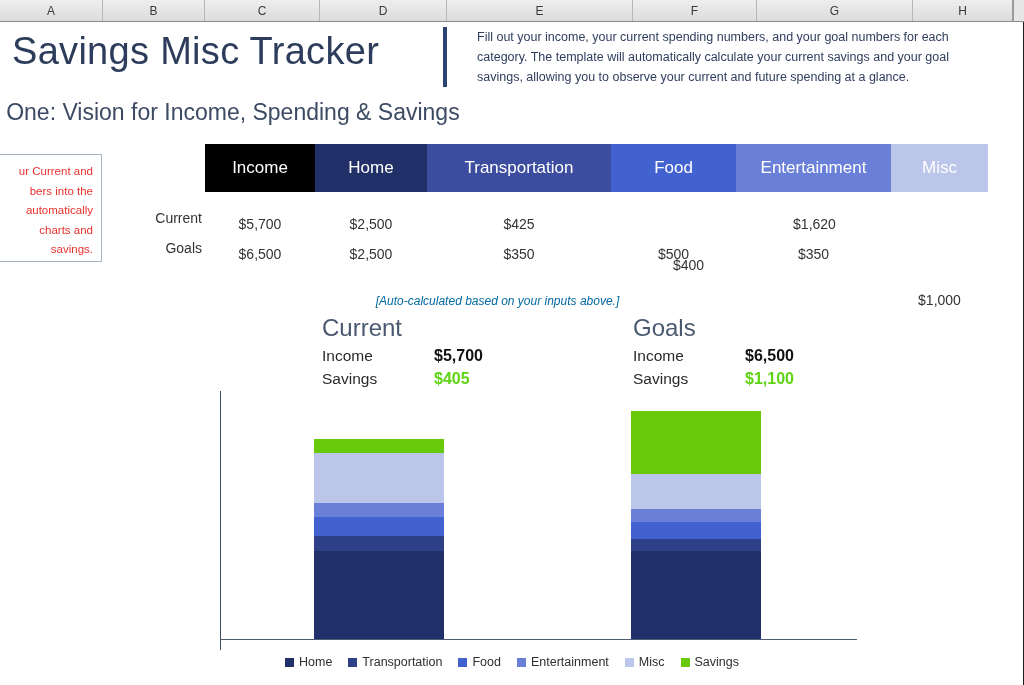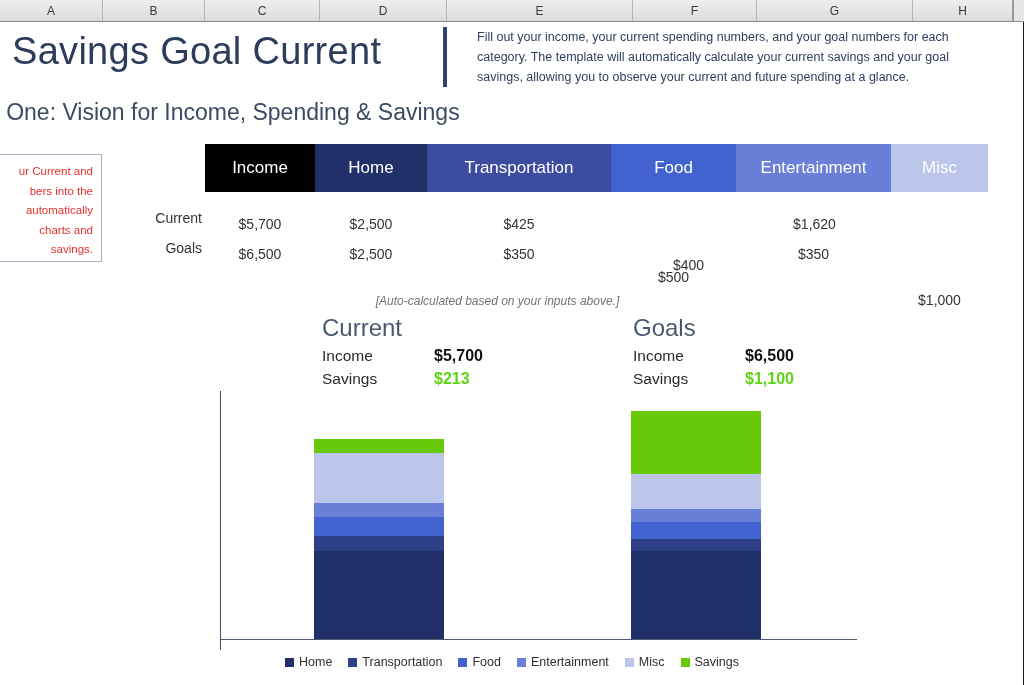--- a/index.html
+++ b/index.html
@@ -91,21 +91,21 @@
     position: absolute; left: 205px; display: flex; height: 28px;
   }
   .data-cell {
     height: 28px; display: flex; align-items: center; justify-content: center;
     font-size: 14px; color: #333333;
   }
 
   
   .autocalc {
     position: absolute; left: 0; top: 294px; width: 995px;
-    text-align: center; font-size: 12px; font-style: italic; color: #737373;
+    text-align: center; font-size: 12px; font-style: italic; color: #0369a1;
   }
 
   
   .summary { position: absolute; }
   .summary-title {
     font-size: 24px; color: #4a5870; font-weight: 400; margin-bottom: 4px;
   }
   .summary-line { display: flex; align-items: baseline; margin-top: 5px; }
   .summary-key { width: 112px; font-size: 15.5px; color: #2a2a2a; }
   .summary-val { font-size: 16px; font-weight: bold; color: #111111; }
@@ -142,21 +142,21 @@
       <div class="col-header" style="width: 115px;">C</div>
       <div class="col-header" style="width: 127px;">D</div>
       <div class="col-header" style="width: 186px;">E</div>
       <div class="col-header" style="width: 124px;">F</div>
       <div class="col-header" style="width: 156px;">G</div>
       <div class="col-header last-partial" style="width: 100px;">H</div>
     </div>
   <div class="sheet-right-edge"></div>
   <div class="sheet-right-edge2"></div>
 
-  <div class="title">Savings Goal Current</div>
+  <div class="title">Savings Misc Tracker</div>
   <div class="title-divider"></div>
   <div class="intro-text">Fill out your income, your current spending numbers, and your goal numbers for each category. The template will automatically calculate your current savings and your goal savings, allowing you to observe your current and future spending at a glance.</div>
 
   <div class="section-heading">p One: Vision for Income, Spending &amp; Savings</div>
 
   <div class="note-box">
     <div class="note-text" id="noteText">
         <div>ur Current and</div>
         <div>bers into the</div>
         <div>automatically</div>
@@ -181,36 +181,36 @@
       <div class="data-cell" style="width: 184px;">$425</div>
       <div class="data-cell" style="width: 155px; margin-top: 41px;">$400</div>
       <div class="data-cell" style="width: 97px;">$1,620</div>
     </div>
 
   <div class="cat-label-col row-goals">Goals</div>
   <div class="data-row row-goals" id="rowGoals">
       <div class="data-cell" style="width: 110px;">$6,500</div>
       <div class="data-cell" style="width: 112px;">$2,500</div>
       <div class="data-cell" style="width: 184px;">$350</div>
-      <div class="data-cell" style="width: 125px; margin-top: 23px;">$500</div>
+      <div class="data-cell" style="width: 125px;">$500</div>
       <div class="data-cell" style="width: 155px;">$350</div>
       <div class="data-cell" style="width: 97px; margin-top: 46px;">$1,000</div>
     </div>
 
   <div class="autocalc">[Auto-calculated based on your inputs above.]</div>
 
   <div class="summary" style="left:322px; top:314px;">
     <div class="summary-title">Current</div>
     <div class="summary-line">
       <span class="summary-key">Income</span>
       <span class="summary-val">$5,700</span>
     </div>
     <div class="summary-line">
       <span class="summary-key">Savings</span>
-      <span class="summary-val green">$213</span>
+      <span class="summary-val green">$405</span>
     </div>
   </div>
 
   <div class="summary" style="left:633px; top:314px;">
     <div class="summary-title">Goals</div>
     <div class="summary-line">
       <span class="summary-key">Income</span>
       <span class="summary-val">$6,500</span>
     </div>
     <div class="summary-line">

